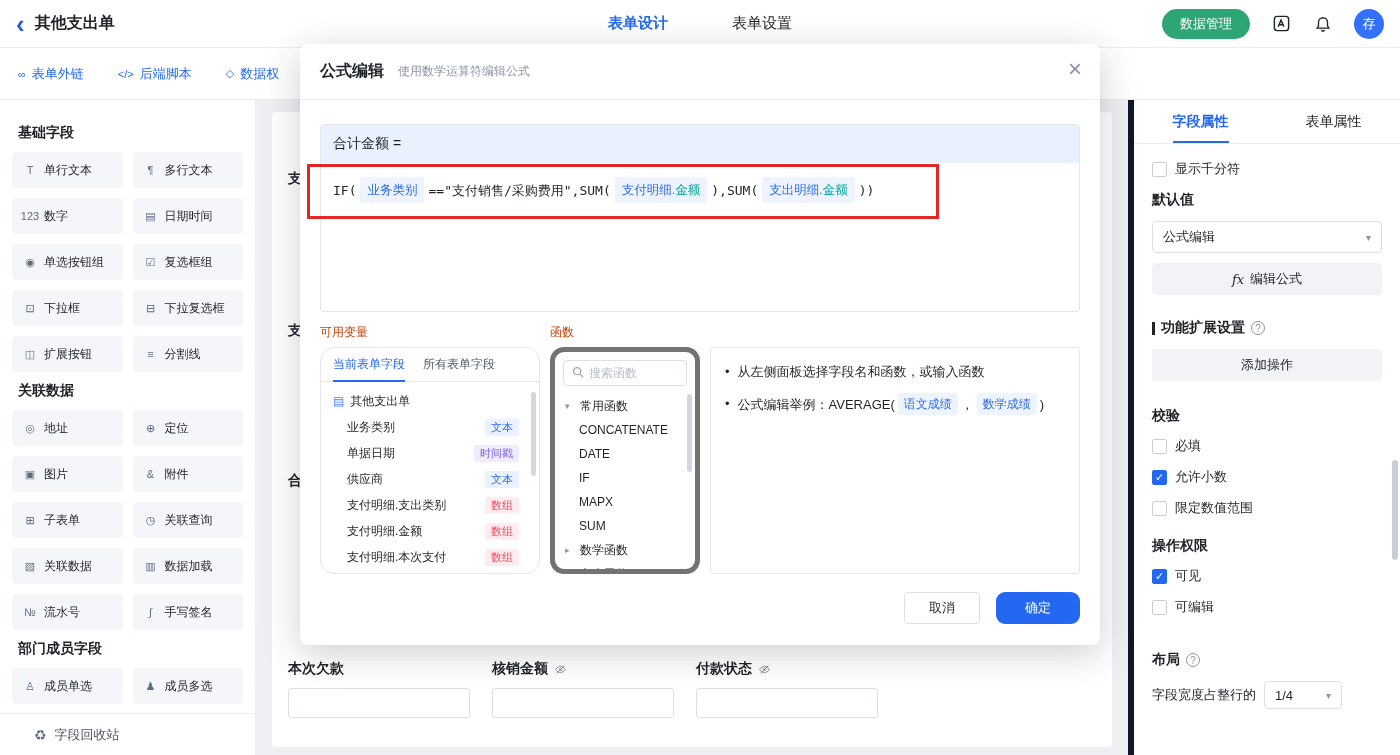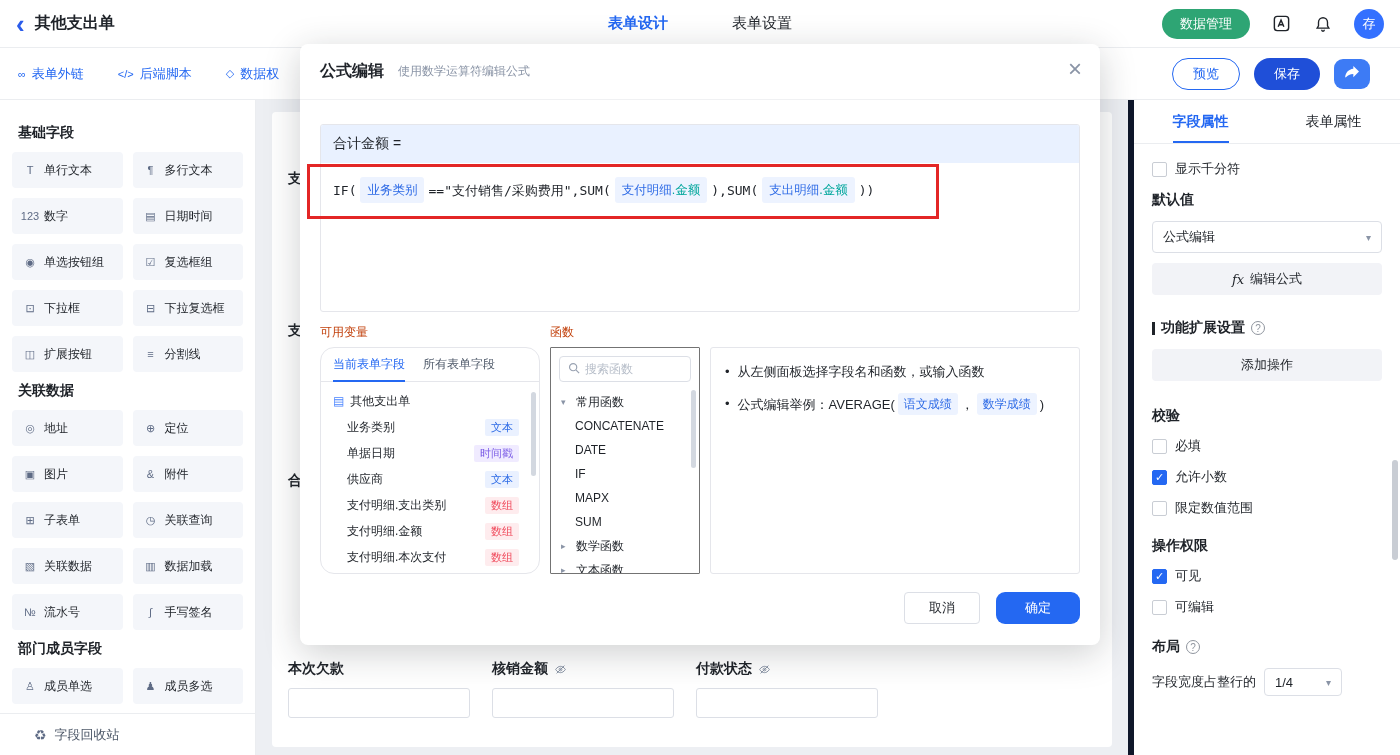--- a/index.html
+++ b/index.html
@@ -60,21 +60,21 @@
 .cb.on{background:#2468F2;border-color:#2468F2}
 .cb-label{color:#1F2329}
 .rp-h{font-size:14px;font-weight:bold;margin:6px 0 12px;display:flex;align-items:center}
 .rp-select{height:32px;border:1px solid #DCDFE6;border-radius:4px;display:flex;align-items:center;justify-content:space-between;padding:0 10px;cursor:pointer;margin-bottom:10px}
 .rp-btn{height:32px;background:#F2F3F7;border:none;border-radius:4px;width:100%;font-size:13px;color:#1F2329;cursor:pointer;display:flex;align-items:center;justify-content:center;gap:3px}
 .chevron{color:#8A94A6;font-size:10px}
 .qicon{width:14px;height:14px;border:1px solid #8F959E;border-radius:50%;color:#8F959E;font-size:10px;font-weight:normal;display:inline-flex;align-items:center;justify-content:center;margin-left:6px;flex:none}
 .sec-bar{display:inline-block;width:3px;height:13px;background:#1F2329;margin-right:6px}
 .width-row{display:flex;align-items:center;gap:8px}
 .rp-select.small{width:78px;height:28px;margin:0;flex:none}
-.mt24{margin-top:24px}.mt26{margin-top:26px}.mt20{margin-top:20px}.mt22{margin-top:22px}
+.mt24{margin-top:24px}.mt26{margin-top:26px}.mt20{margin-top:20px}.mt22{margin-top:35px}
 .fx{font-style:italic;font-family:"DejaVu Serif",serif;margin-right:3px}
 .rp-scroll{position:absolute;right:2px;top:360px;width:6px;height:100px;border-radius:3px;background:#C9CDD4}
 
 
 .modal{position:absolute;left:300px;top:44px;width:800px;height:601px;background:#fff;border-radius:8px;box-shadow:0 8px 36px rgba(31,35,41,.22);z-index:50}
 .modal-head{height:56px;display:flex;align-items:center;padding:0 20px;border-bottom:1px solid #F0F1F3;position:relative}
 .m-title{font-size:16px;font-weight:bold}
 .m-sub{font-size:12px;color:#8A94A6;margin-left:14px}
 .m-close{position:absolute;right:18px;top:13px;font-size:24px;color:#8A94A6;cursor:pointer;line-height:1}
 .editor{margin:24px 20px 0;border:1px solid #E5E6EB;border-radius:3px;height:188px;overflow:hidden}
@@ -96,21 +96,21 @@
 .vtab.active:after{content:"";position:absolute;left:0;right:0;bottom:-1px;height:2px;background:#2468F2}
 #var-tree{padding:6px 0}
 .vrow{display:flex;align-items:center;height:26px;padding:0 20px 0 12px;cursor:pointer}
 .vrow.child{padding-left:26px;justify-content:space-between}
 .doc-ic{color:#4A84FF;font-size:12px;margin-right:6px}
 .vname{font-size:12px;white-space:nowrap}
 .vtag{font-size:11px;padding:1px 6px;border-radius:2px;flex:none;margin-left:8px}
 .vtag.text{color:#2E6BE6;background:#EAF1FF}
 .vtag.time{color:#7B5CE6;background:#F0EBFF}
 .vtag.array{color:#F04A5C;background:#FEECEE}
-.fn-panel{width:150px;border:1px solid #737373;border-radius:1px;position:relative;overflow:hidden;flex:none;background:#fff}
+.fn-panel{width:150px;border:5px solid #737373;border-radius:14px;position:relative;overflow:hidden;flex:none;background:#fff}
 .search{margin:8px;height:26px;border:1px solid #DCDFE6;border-radius:4px;display:flex;align-items:center;padding:0 8px;gap:5px}
 .search input{border:none;outline:none;width:92px;font-size:12px;color:#1F2329;font-family:inherit;background:transparent}
 .search input::placeholder{color:#B7BEC9}
 .frow{display:flex;align-items:center;height:24px;padding:0 10px;font-size:12px;cursor:pointer}
 .frow.item{padding-left:24px}
 .gchev{width:12px;color:#8A94A6;font-size:9px;margin-right:3px;flex:none}
 .help-panel{flex:1;border:1px solid #E5E6EB;border-radius:3px;padding:13px 14px;font-size:13px}
 .help-line{display:flex;align-items:flex-start;gap:8px;margin-bottom:10px;line-height:22px}
 .dot{line-height:22px}
 .fline-sm .pill{font-size:12px;padding:0 6px;margin:0 3px}
@@ -157,29 +157,20 @@
       </span>
     <span class="sub-link">
         <span class="li">&lt;/&gt;</span>
         <span>后端脚本</span>
       </span>
     <span class="sub-link">
         <span class="li">◇</span>
         <span>数据权</span>
       </span>
   </div>
-  <div class="sub-actions">
-    <button class="btn-outline">预览</button>
-    <button class="btn-save">保存</button>
-    <button class="btn-share">
-      <span><svg width="16" height="14" viewBox="0 0 18 16" fill="#fff">
-            <path d="M10.5 1v3.2C5 4.8 2 8.5 1.2 13.4c-.1.6.5 1 .9.6 1.9-1.9 4.6-3.4 8.4-3.6V14l6.5-6.5L10.5 1z"></path>
-          </svg></span>
-    </button>
-  </div>
 </div>
 
 <aside class="left-panel">
   <div id="palette">
       <div class="lp-title">基础字段</div>
       <div class="lp-grid">
         <div class="lp-item">
           <span class="lp-icon">T</span>
           <span class="lp-label">单行文本</span>
         </div>

